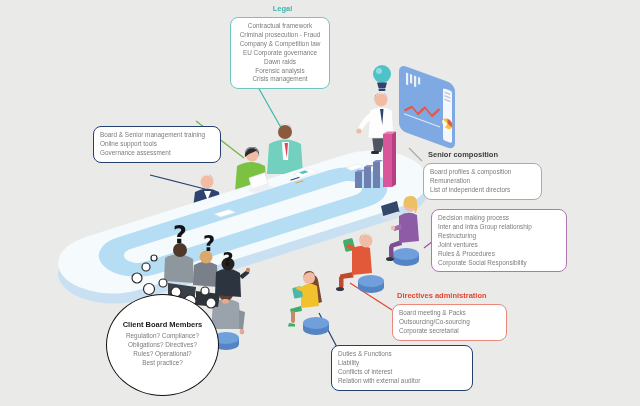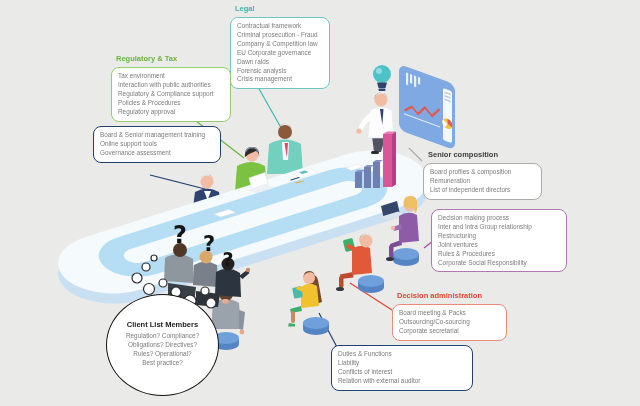--- a/index.html
+++ b/index.html
@@ -224,43 +224,33 @@
     <circle cx="205" cy="291" r="4"></circle>
     <circle cx="211" cy="303" r="5"></circle>
   </g>
   <g fill="#141414" font-weight="bold" text-anchor="middle">
     <text x="180" y="243" font-size="24">?</text>
     <text x="209" y="251" font-size="21">?</text>
     <text x="228" y="266" font-size="19">?</text>
   </g>
 </svg>
 
-<div class="callout c-legal" style="left:230px;top:3px;">
+<div class="callout c-legal" style="left:230px;top:3px;text-align:center;">
   <div class="title">Legal</div>
   <div class="panel" style="width:86px;">
     <div class="bi">Contractual framework</div>
     <div class="bi">Criminal prosecution - Fraud</div>
     <div class="bi">Company &amp; Competition law</div>
     <div class="bi">EU Corporate governance</div>
     <div class="bi">Dawn raids</div>
     <div class="bi">Forensic analysis</div>
     <div class="bi">Crisis management</div>
   </div>
 </div>
 
-<div class="callout c-reg" style="left:111px;top:53px;">
-  <div class="title">Regulatory &amp; Tax</div>
-  <div class="panel" style="width:106px;">
-    <div class="bi">Tax environment</div>
-    <div class="bi">Interaction with public authorities</div>
-    <div class="bi">Regulatory &amp; Compliance support</div>
-    <div class="bi">Policies &amp; Procedures</div>
-    <div class="bi">Regulatory approval</div>
-  </div>
-</div>
 
 <div class="callout c-tools" style="left:93px;top:126px;">
   <div class="panel" style="width:114px;">
     <div class="bi">Board &amp; Senior management training</div>
     <div class="bi">Online support tools</div>
     <div class="bi">Governance assessment</div>
   </div>
 </div>
 
 <div class="callout c-board" style="left:423px;top:149px;">
@@ -277,38 +267,38 @@
     <div class="bi">Decision making process</div>
     <div class="bi">Inter and Intra Group relationship</div>
     <div class="bi">Restructuring</div>
     <div class="bi">Joint ventures</div>
     <div class="bi">Rules &amp; Procedures</div>
     <div class="bi">Corporate Social Responsibility</div>
   </div>
 </div>
 
 <div class="callout c-corp" style="left:392px;top:290px;">
-  <div class="title">Decision administration</div>
+  <div class="title">Directives administration</div>
   <div class="panel" style="width:101px;">
     <div class="bi">Board meeting &amp; Packs</div>
     <div class="bi">Outsourcing/Co-sourcing</div>
     <div class="bi">Corporate secretarial</div>
   </div>
 </div>
 
 <div class="callout c-roles" style="left:331px;top:345px;">
   <div class="panel" style="width:128px;">
     <div class="bi">Duties &amp; Functions</div>
     <div class="bi">Liability</div>
     <div class="bi">Conflicts of interest</div>
     <div class="bi">Relation with external auditor</div>
   </div>
 </div>
 
 <div class="client-circle">
-  <div class="ctitle">Client List Members</div>
+  <div class="ctitle">Client Board Members</div>
   <div class="bi">Regulation? Compliance?</div>
   <div class="bi">Obligations? Directives?</div>
   <div class="bi">Rules? Operational?</div>
   <div class="bi">Best practice?</div>
 </div>
 
 </div>
 
 </body></html>

